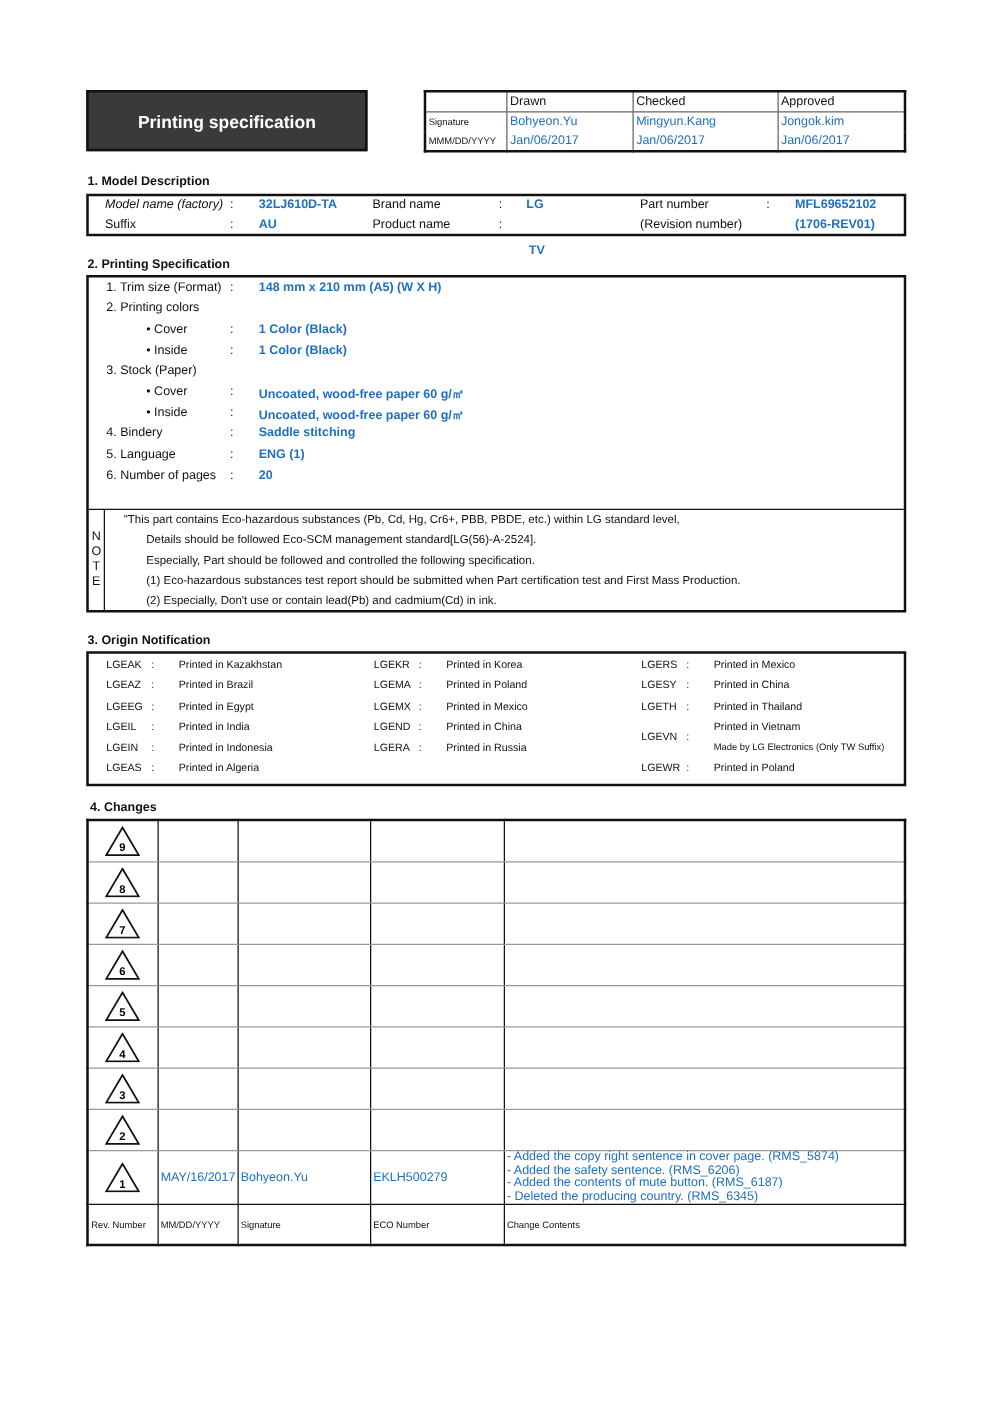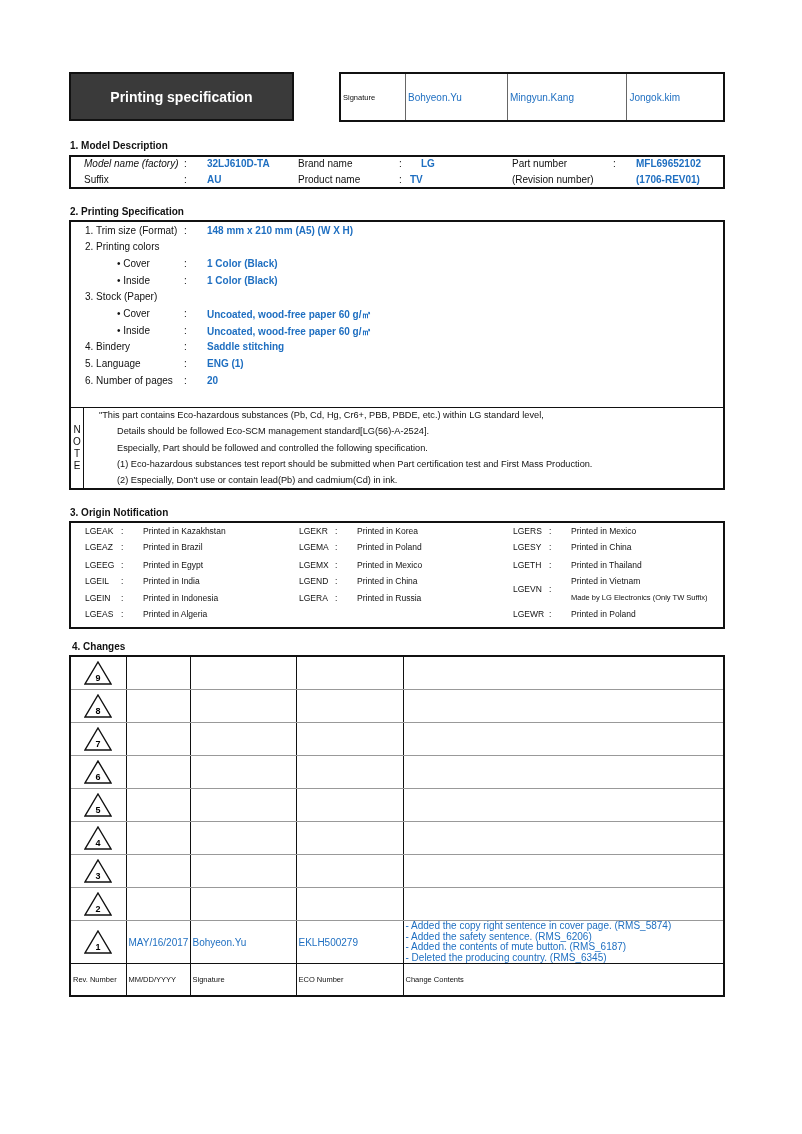--- a/index.html
+++ b/index.html
@@ -57,25 +57,37 @@
 </style>
 </head>
 <body>
 
 <div id="title-box" class="abs">
   <span>Printing specification</span>
 </div>
 
 <table id="approval" class="abs">
   <tbody>
+      <tr class="hdr">
+    <td class="lbl"></td>
+    <td>Drawn</td>
+    <td>Checked</td>
+    <td>Approved</td>
+  </tr>
   <tr class="sig">
     <td class="lbl">Signature</td>
     <td class="blue">Bohyeon.Yu</td>
     <td class="blue">Mingyun.Kang</td>
     <td class="blue">Jongok.kim</td>
+  </tr>
+  <tr class="date">
+    <td class="lbl">MMM/DD/YYYY</td>
+    <td class="blue">Jan/06/2017</td>
+    <td class="blue">Jan/06/2017</td>
+    <td class="blue">Jan/06/2017</td>
   </tr>
 </tbody>
   </table>
 
 <div class="abs section-title" style="left:70px; top:140px;">1. Model Description</div>
 <div id="model-box" class="abs">
   <div class="mrow" style="top:1px;">
     <span class="abs" style="left:13px;font-style:italic;">Model name (factory)</span>
     <span class="abs" style="left:113px;">:</span>
     <span class="abs blue bold" style="left:136px;">32LJ610D-TA</span>
@@ -85,21 +97,21 @@
     <span class="abs" style="left:441px;">Part number</span>
     <span class="abs" style="left:542px;">:</span>
     <span class="abs blue bold" style="left:565px;">MFL69652102</span>
   </div>
   <div class="mrow" style="top:17px;">
     <span class="abs" style="left:13px;">Suffix</span>
     <span class="abs" style="left:113px;">:</span>
     <span class="abs blue bold" style="left:136px;">AU</span>
     <span class="abs" style="left:227px;">Product name</span>
     <span class="abs" style="left:328px;">:</span>
-    <span class="abs blue bold" style="left:339px;">TV</span>
+    <span class="abs blue bold" style="left:352px;margin-top:21px;">TV</span>
     <span class="abs" style="left:441px;">(Revision number)</span>
     <span class="abs blue bold" style="left:565px;">(1706-REV01)</span>
   </div>
 </div>
 
 <div class="abs section-title" style="left:70px; top:206px;">2. Printing Specification</div>
 <div id="spec-box" class="abs">
   <div class="srow" style="top:3px; left:14px;">1. Trim size (Format)</div>
   <div class="srow" style="top:3px; left:113px;">:</div>
   <div class="srow blue bold" style="top:3px; left:136px;">148 mm x 210 mm (A5) (W X H)</div>

